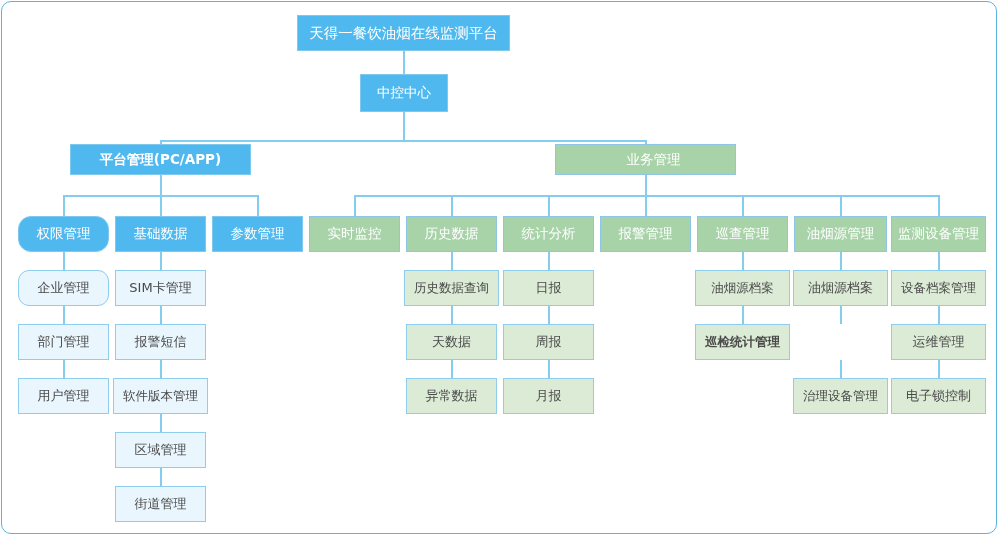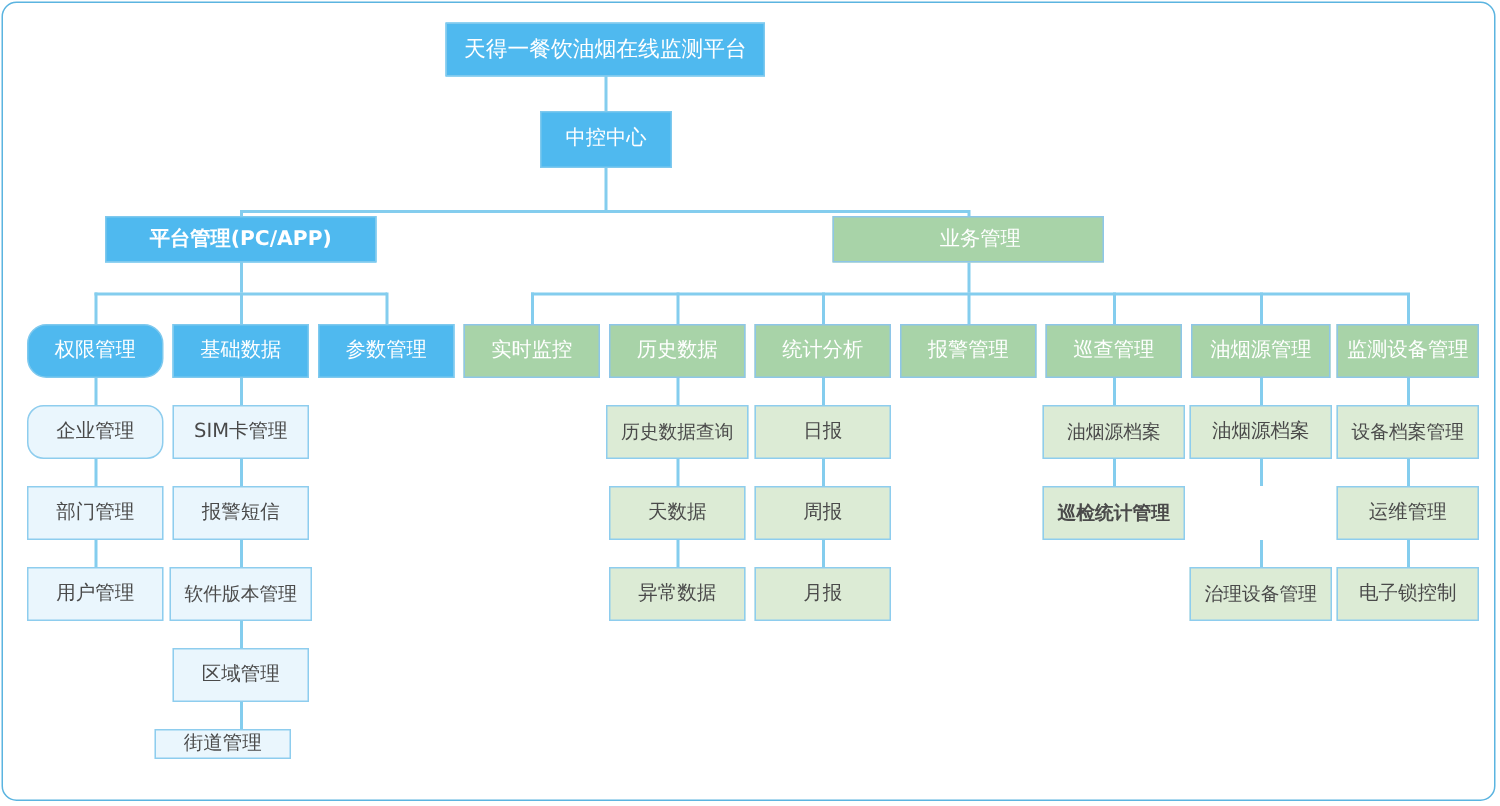--- a/index.html
+++ b/index.html
@@ -153,21 +153,21 @@
   <div class="node n-green" style="left:891px;top:216px;width:95px;height:36px;">监测设备管理</div>
 
   <div class="node n-paleblue" style="left:18px;top:270px;width:91px;height:36px;border-radius:11px;">企业管理</div>
   <div class="node n-paleblue" style="left:18px;top:324px;width:91px;height:36px;">部门管理</div>
   <div class="node n-paleblue" style="left:18px;top:378px;width:91px;height:36px;">用户管理</div>
 
   <div class="node n-paleblue" style="left:115px;top:270px;width:91px;height:36px;">SIM卡管理</div>
   <div class="node n-paleblue" style="left:115px;top:324px;width:91px;height:36px;">报警短信</div>
   <div class="node n-paleblue tight" style="left:113px;top:378px;width:95px;height:36px;">软件版本管理</div>
   <div class="node n-paleblue" style="left:115px;top:432px;width:91px;height:36px;">区域管理</div>
-  <div class="node n-paleblue" style="left:103px;top:486px;width:91px;height:20px;">街道管理</div>
+  <div class="node n-paleblue" style="left:115px;top:486px;width:91px;height:36px;">街道管理</div>
 
   <div class="node n-palegreen tight" style="left:404px;top:270px;width:95px;height:36px;">历史数据查询</div>
   <div class="node n-palegreen" style="left:406px;top:324px;width:91px;height:36px;">天数据</div>
   <div class="node n-palegreen" style="left:406px;top:378px;width:91px;height:36px;">异常数据</div>
 
   <div class="node n-palegreen" style="left:503px;top:270px;width:91px;height:36px;">日报</div>
   <div class="node n-palegreen" style="left:503px;top:324px;width:91px;height:36px;">周报</div>
   <div class="node n-palegreen" style="left:503px;top:378px;width:91px;height:36px;">月报</div>
 
   <div class="node n-palegreen tight" style="left:695px;top:270px;width:95px;height:36px;">油烟源档案</div>

